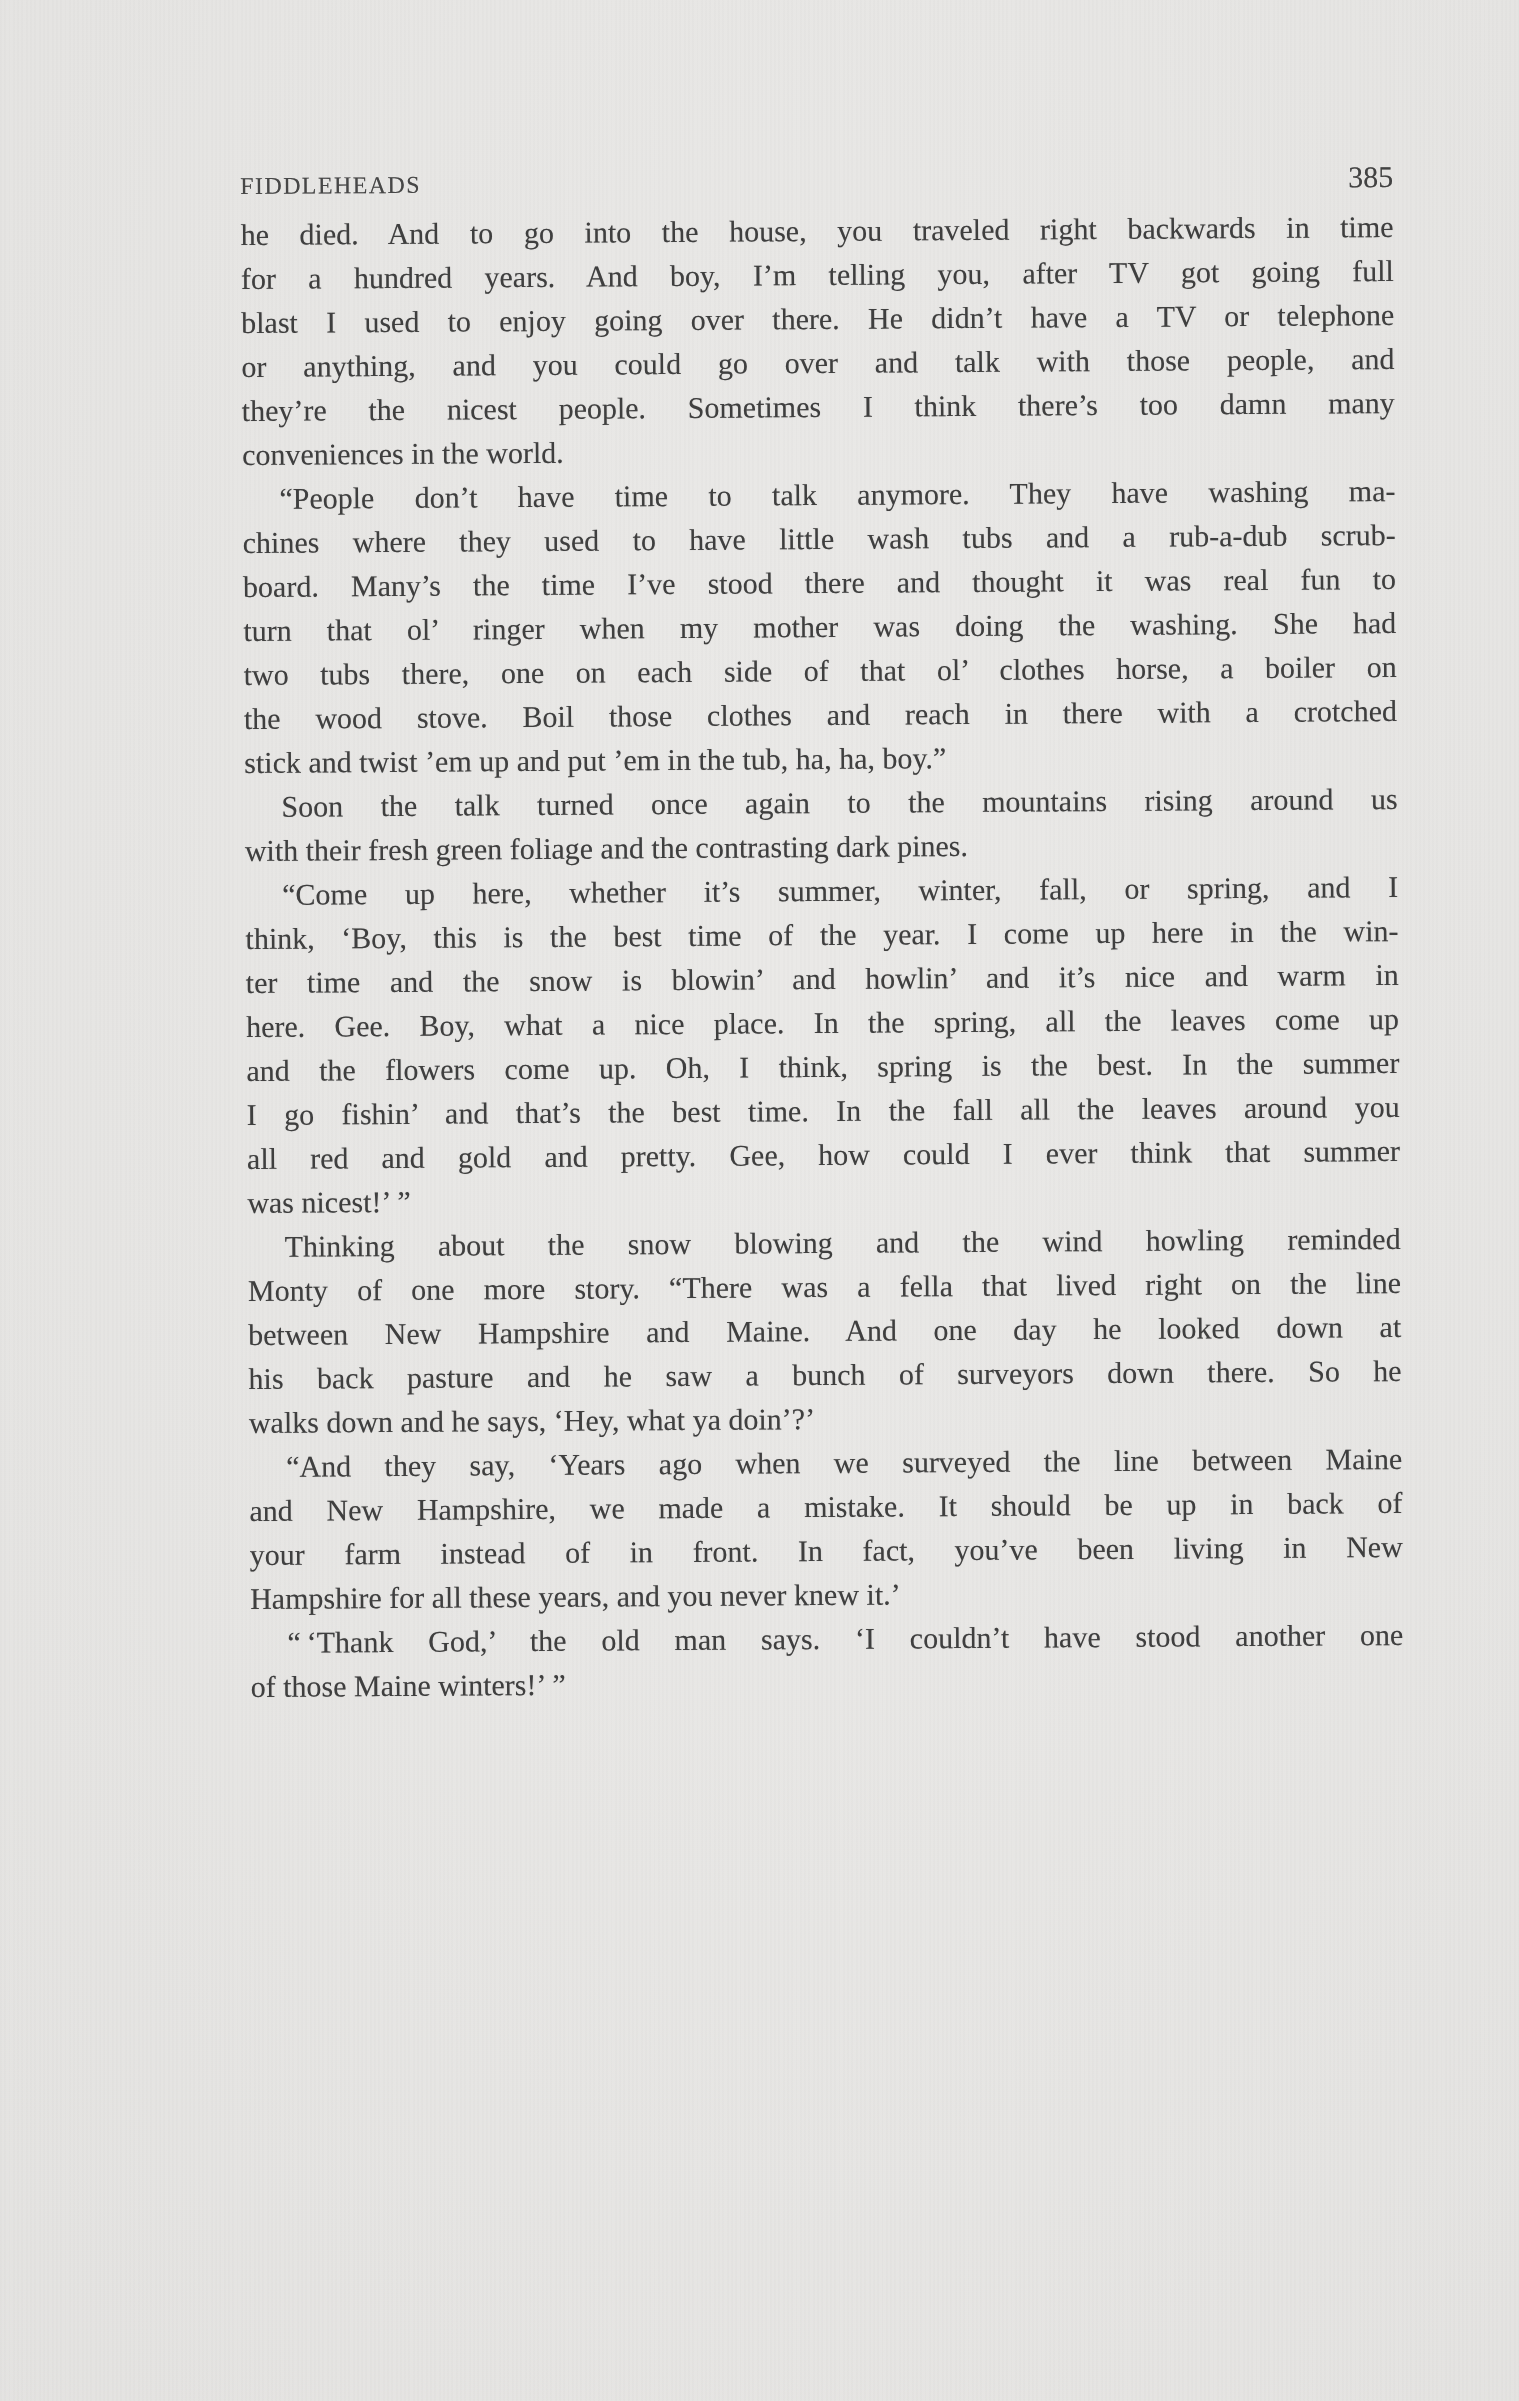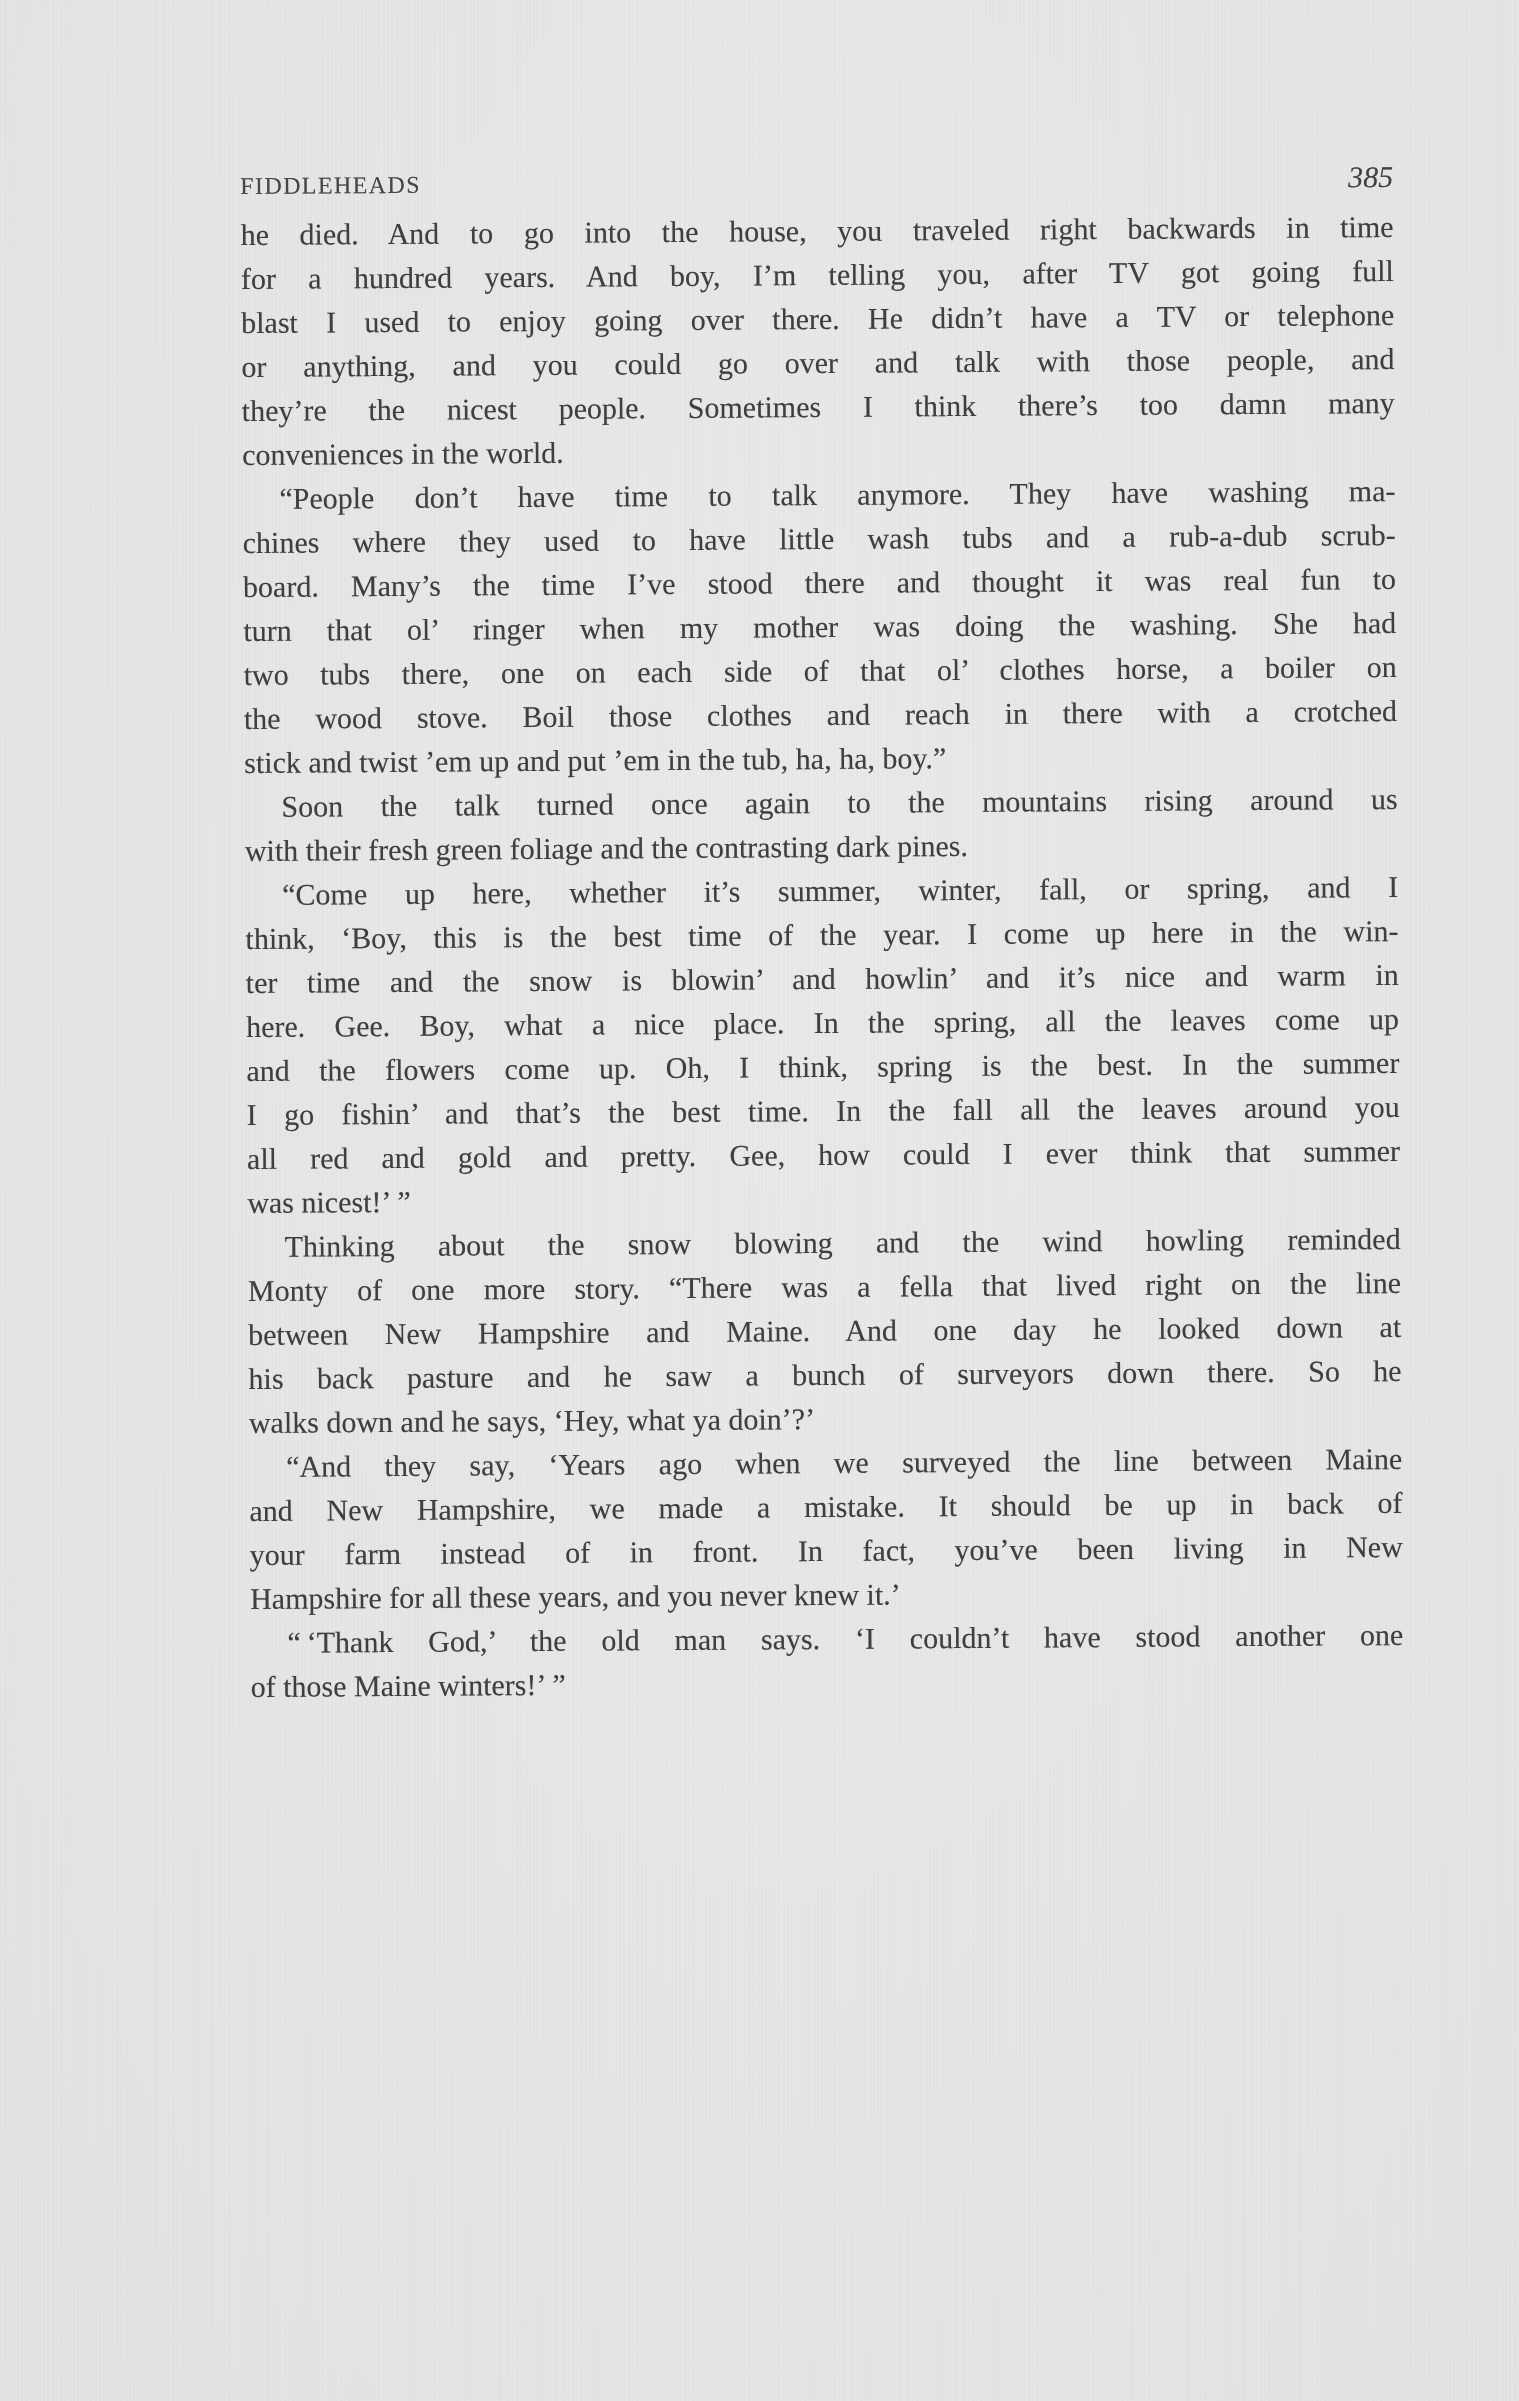--- a/index.html
+++ b/index.html
@@ -50,21 +50,20 @@
     color: #474747;
     text-shadow: 0 0 0.5px rgba(70,70,70,0.45);
   }
   .page-number {
     position: absolute;
     right: 0;
     bottom: -1.9px;
     font-size: 30px;
     color: #424242;
     text-shadow: 0 0 0.5px rgba(70,70,70,0.45);
-    font-style: italic;
   }
   .body-text {
     margin-top: 12.5px;
     width: 100%;
     font-size: 30px;
     text-shadow: 0 0 0.7px rgba(63,63,63,0.42);
   }
   .line {
     width: 100%;
     line-height: 44px;

